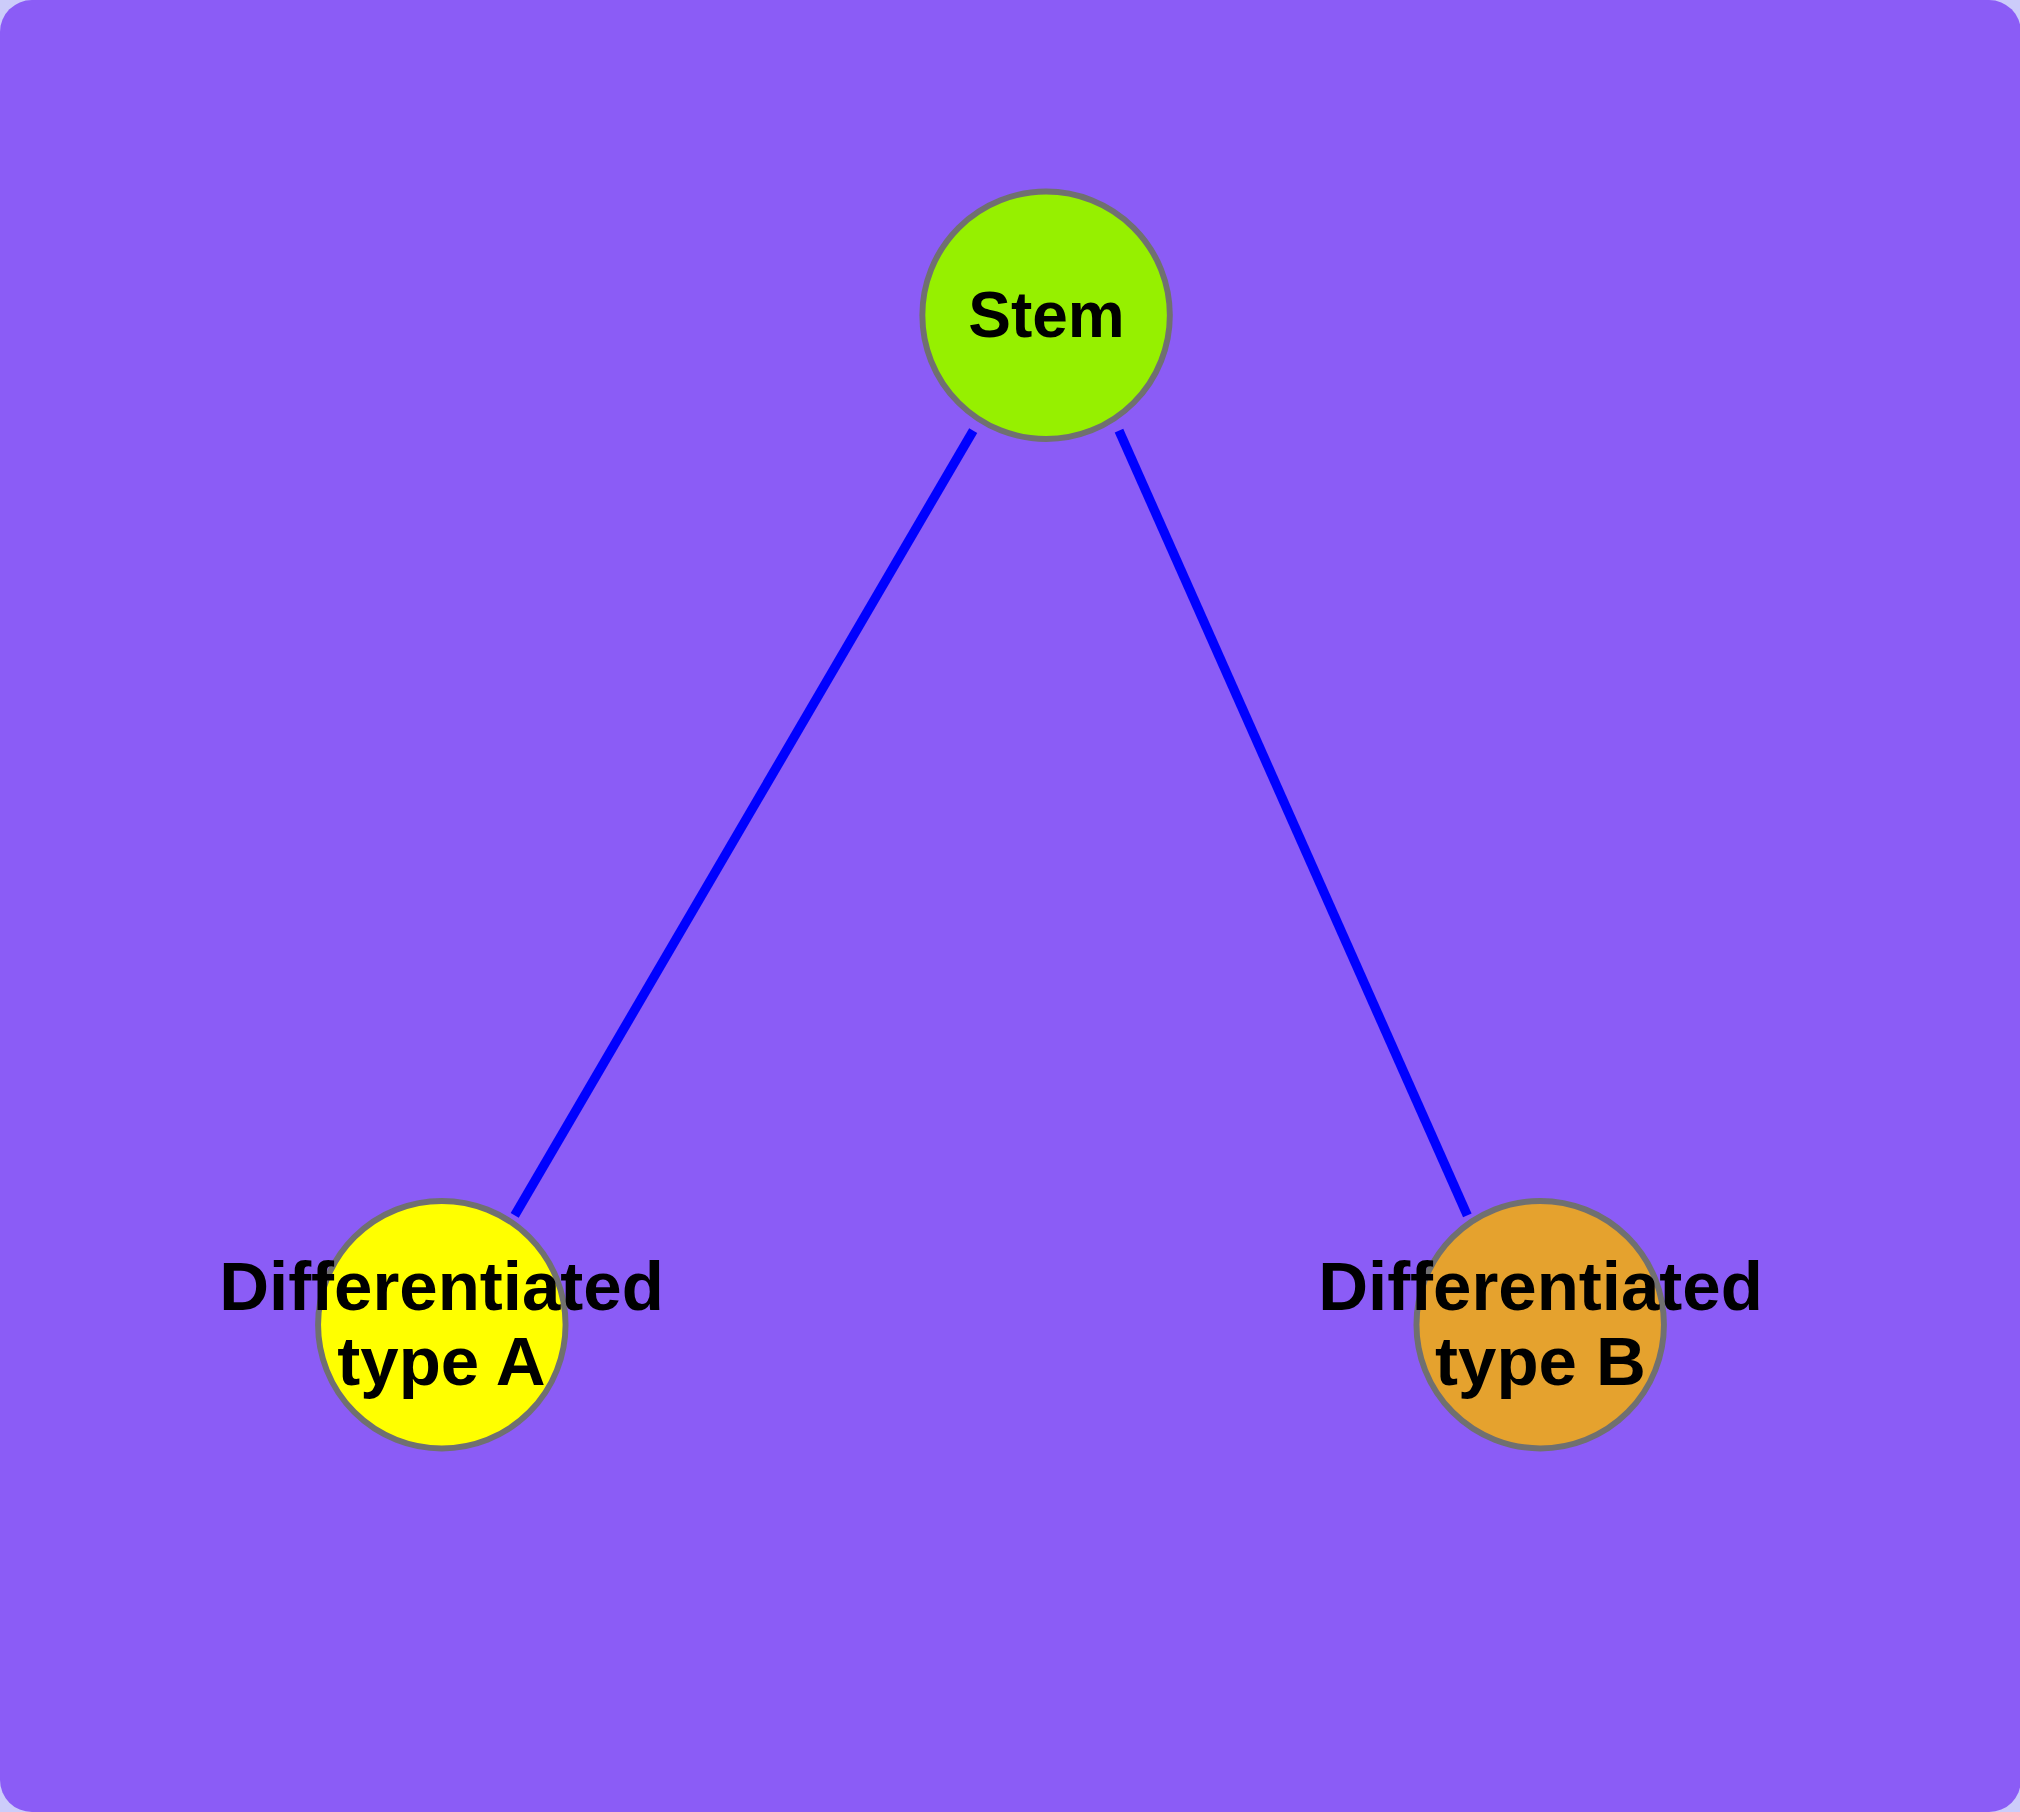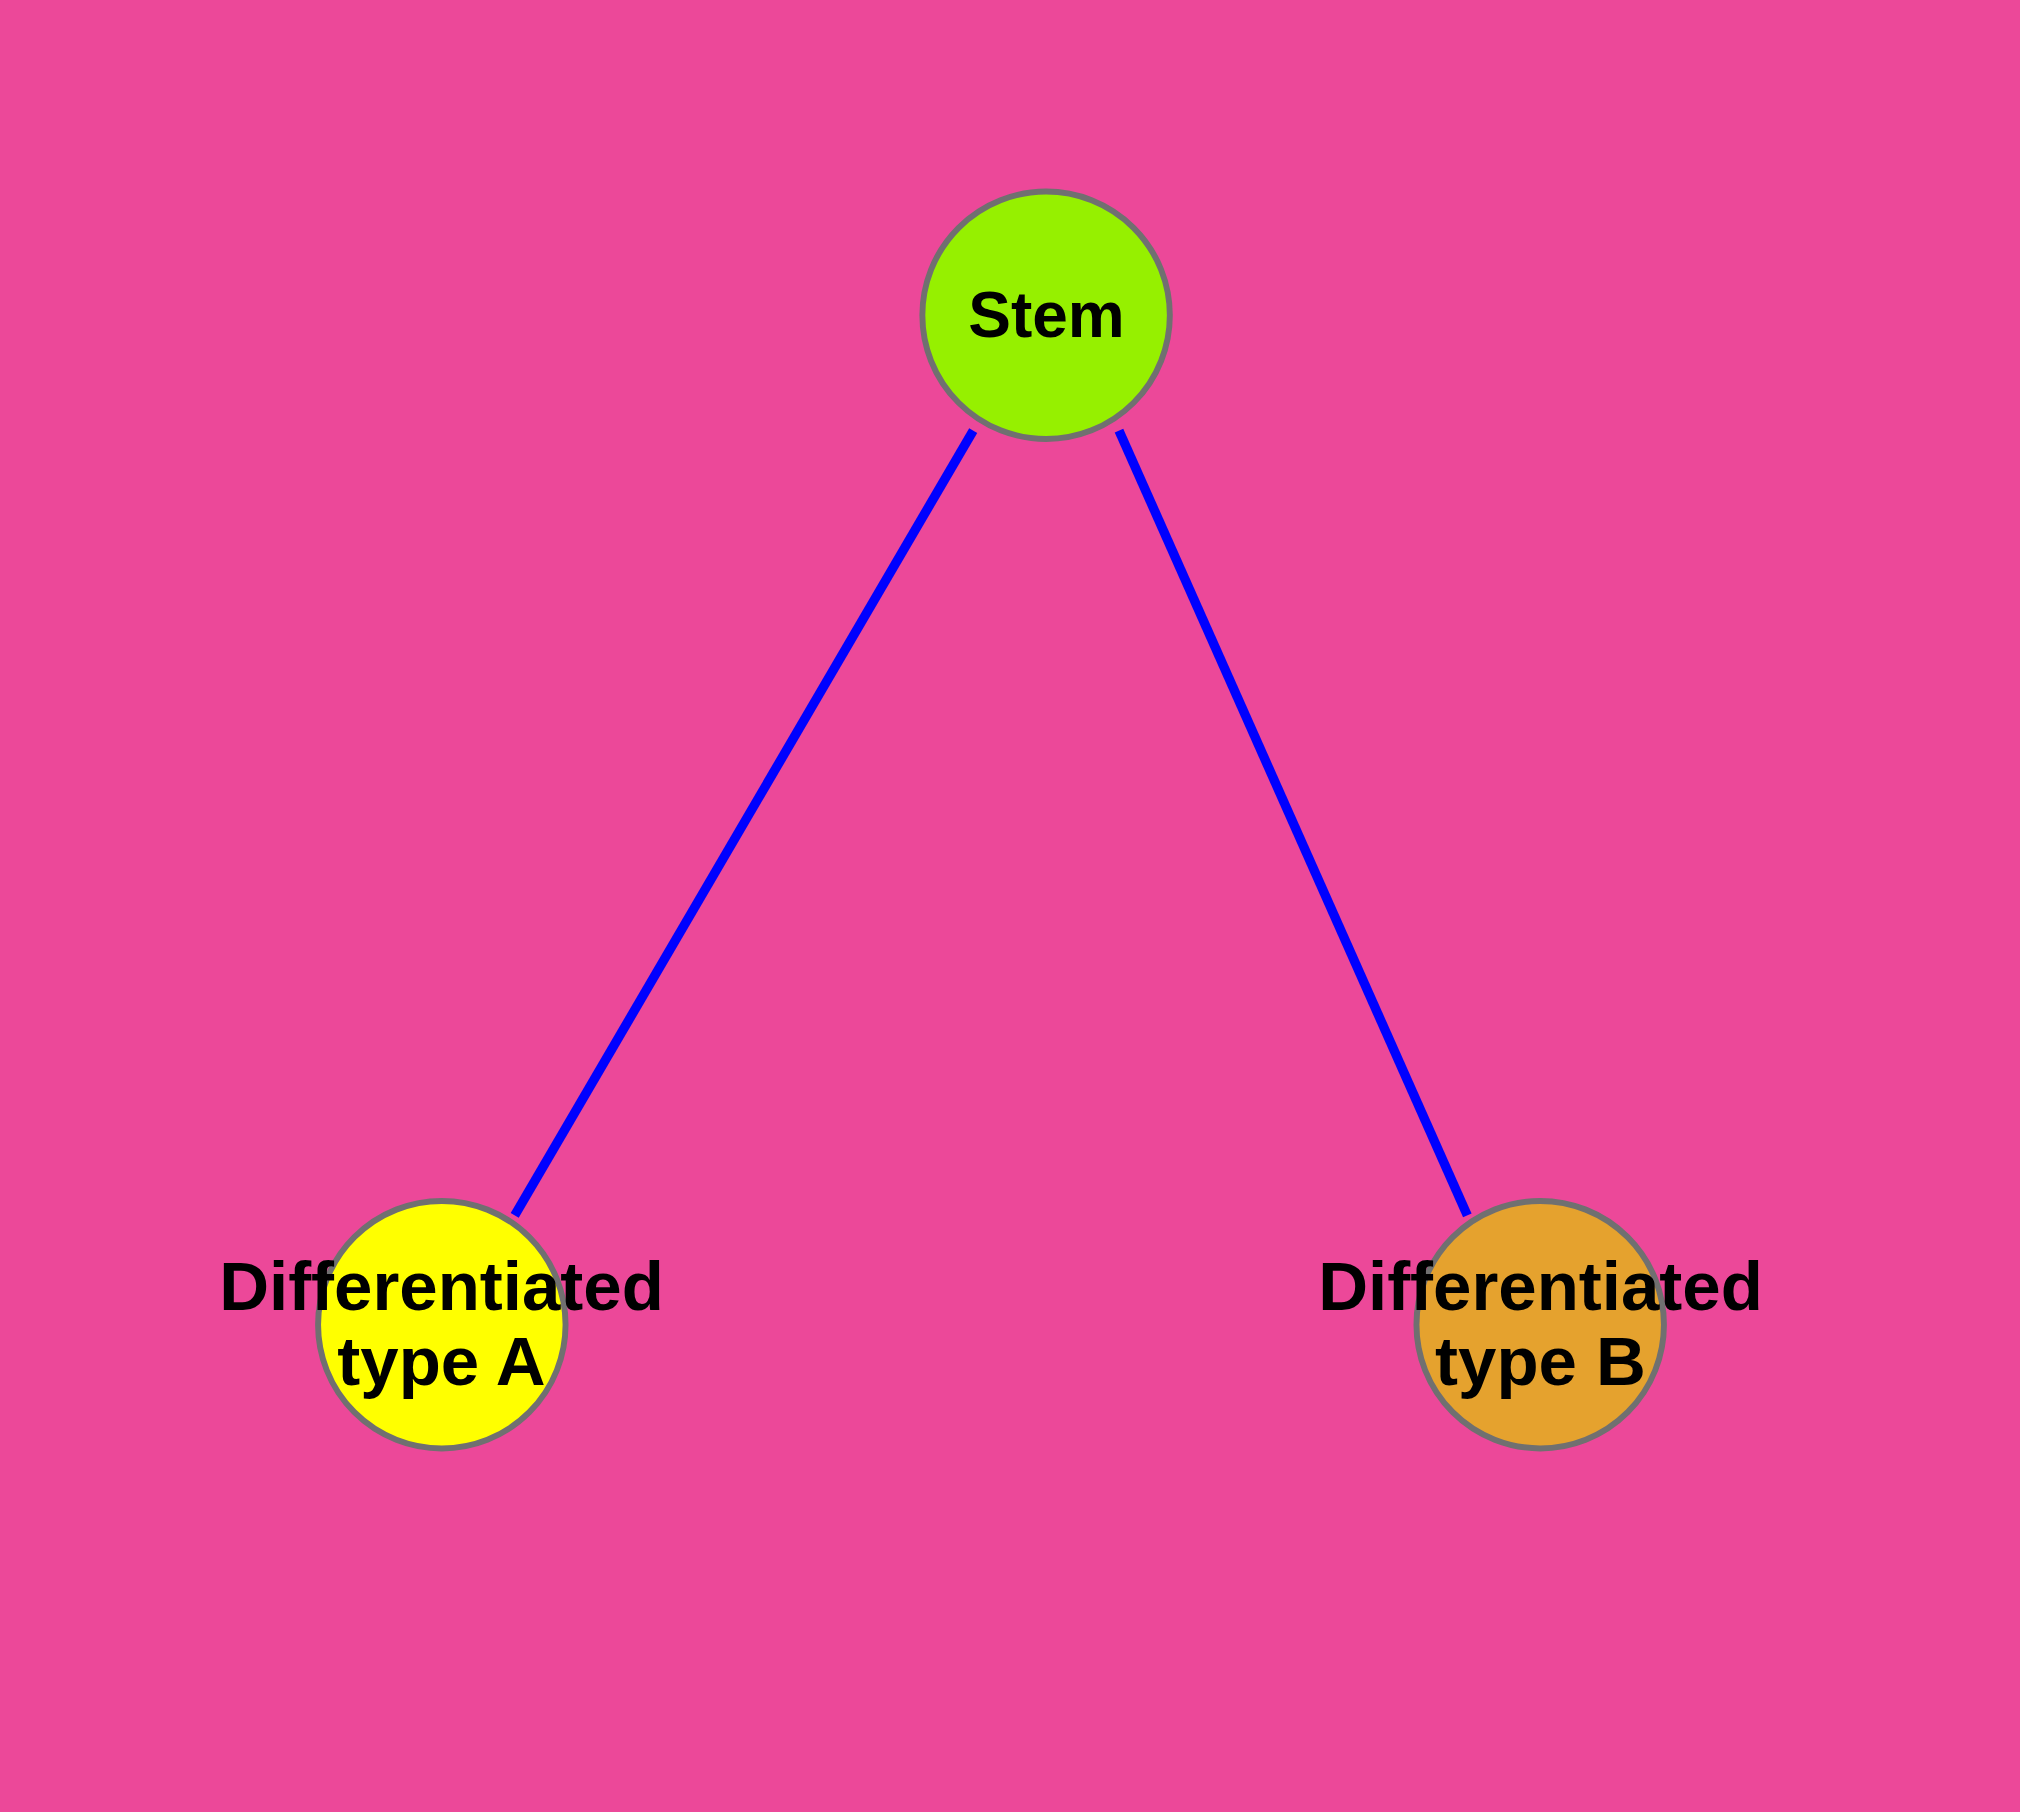--- a/index.html
+++ b/index.html
@@ -42,21 +42,21 @@
   .label-stem {
     font-size: 64px;
   }
   .label-leaf {
     font-size: 69px;
   }
 </style>
 </head>
 <body style="background: rgb(204, 204, 250);">
 
-<div id="canvas" style="background: #ec4899;">
+<div id="canvas" style="background: #8b5cf6; border-radius: 32px;">
 
   <svg id="graph-svg" viewBox="0 0 2384 2138">
     <g>
       <line class="graph-edge" stroke-width="11" stroke-linecap="butt" x1="1148" y1="508" x2="607" y2="1434" stroke="#0000ff"></line>
       <line class="graph-edge" stroke-width="11" stroke-linecap="butt" x1="1320" y1="508" x2="1731" y2="1434" stroke="#0000ff"></line>
     </g>
     <g>
       <circle class="graph-node" stroke-width="7" cx="1234" cy="372" r="146" fill="#96f000" stroke="#707070"></circle>
       <circle class="graph-node" stroke-width="7" cx="521" cy="1563" r="146" fill="#ffff00" stroke="#707070"></circle>
       <circle class="graph-node" stroke-width="7" cx="1817" cy="1563" r="146" fill="#e5a22e" stroke="#707070"></circle>

